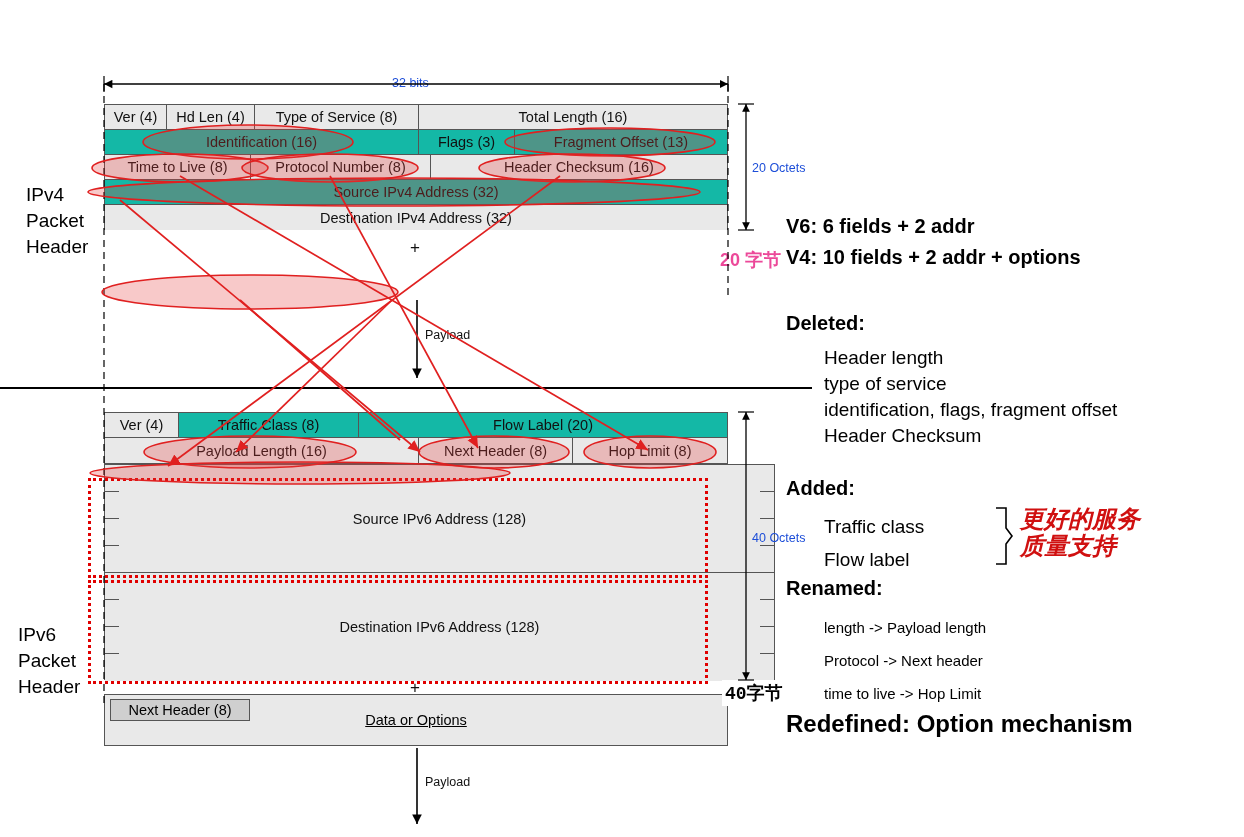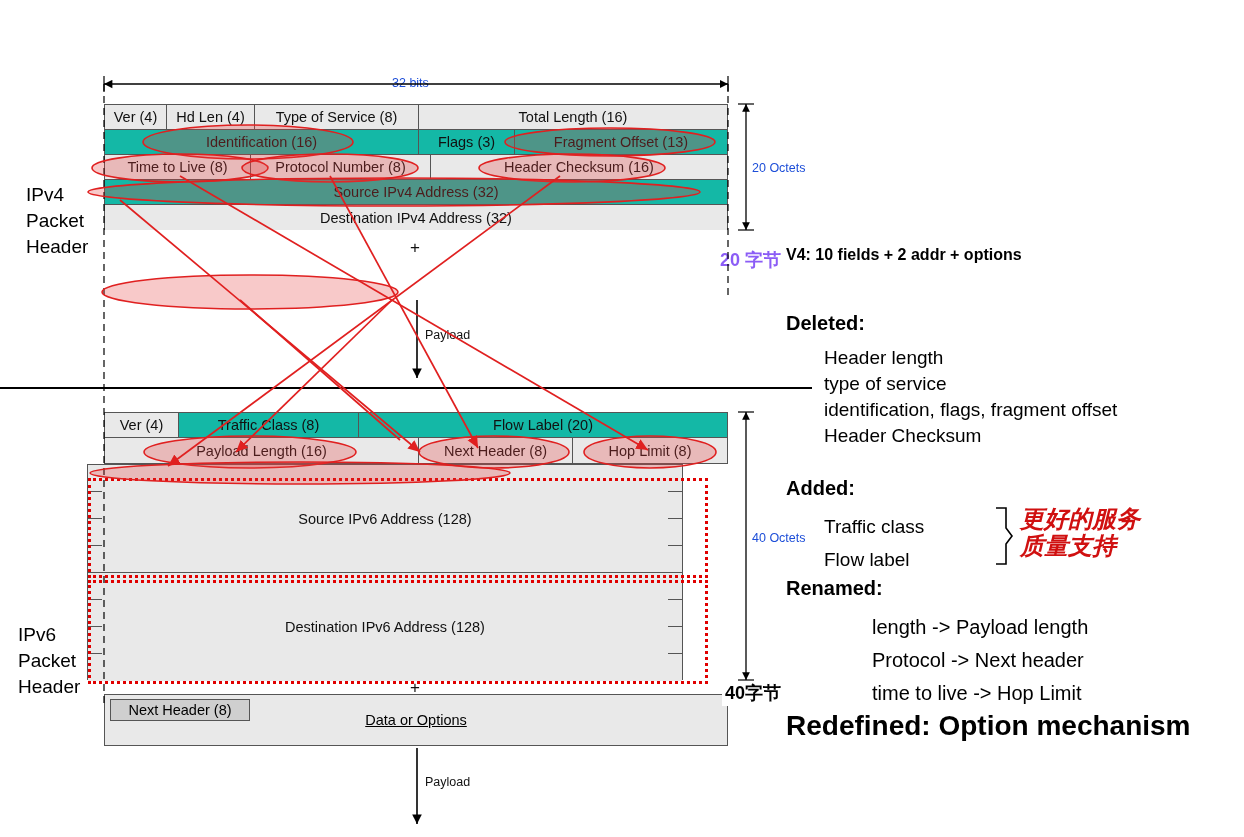--- a/index.html
+++ b/index.html
@@ -68,21 +68,21 @@
   .cell.last { border-right: none; }
   .row.lastrow .cell { border-bottom: none; }
   .cell.dark { background: #14b8a6; }
 
   
   #ipv4-hdr { left: 104px; top: 104px; width: 624px; height: 126px; }
   #ipv4-opt { left: 104px; top: 266px; width: 624px; height: 26px; }
 
   
   #ipv6-hdr { left: 104px; top: 412px; width: 624px; height: 52px; }
-  #ipv6-addr { left: 87px; top: 464px; width: 596px; height: 216px; }
+  #ipv6-addr { left: 104px; top: 464px; width: 671px; height: 216px; }
   #ipv6-data { left: 104px; top: 694px; width: 624px; height: 52px; }
 
   .addrblock {
     box-sizing: border-box;
     width: 100%;
     height: 108px;
     border-bottom: 1px solid #555;
     position: relative;
     background: #e9e9e9;
     display: flex;
@@ -134,38 +134,38 @@
     font-size: 12.5px;
     color: #111;
   }
 
   
   .ann {
     position: absolute;
     color: #000;
   }
   #ann-v6 { left: 786px; top: 215px; font-size: 20px; font-weight: bold; }
-  #ann-v4 { left: 786px; top: 246px; font-size: 16px; font-weight: bold; }
+  #ann-v4 { left: 786px; top: 246px; font-size: 20px; font-weight: bold; }
   #ann-deleted { left: 786px; top: 312px; font-size: 20px; font-weight: bold; }
   #ann-del-list { left: 824px; top: 345px; font-size: 19px; line-height: 26px; white-space: pre-line; }
   #ann-added { left: 786px; top: 477px; font-size: 20px; font-weight: bold; }
   #ann-add-list { left: 824px; top: 510px; font-size: 19px; line-height: 33px; white-space: pre-line; }
   #ann-renamed { left: 786px; top: 577px; font-size: 20px; font-weight: bold; }
-  #ann-ren-list { left: 824px; top: 611px; font-size: 20px; line-height: 33px; white-space: pre-line; margin-left: 48px; }
-  #ann-redefined { left: 786px; top: 710px; font-size: 28px; font-weight: bold; }
+  #ann-ren-list { left: 824px; top: 611px; font-size: 15px; line-height: 33px; white-space: pre-line; }
+  #ann-redefined { left: 786px; top: 710px; font-size: 24px; font-weight: bold; }
 
   
   .cn {
     position: absolute;
     color: #d01010;
     font-weight: bold;
   }
   #cn-qos { left: 1020px; top: 505px; font-size: 24px; line-height: 27px; white-space: pre-line; font-style: italic; }
-  #cn-20 { left: 718px; top: 248px; font-size: 18px; font-weight: bold; color: #8b5cf6; background: #fff; padding: 0 2px; }
-  #cn-40 { left: 722px; top: 680px; font-size: 18px; font-weight: bold; color: #000; background: #fff; padding: 1px 3px; }
+  #cn-20 { left: 718px; top: 248px; font-size: 18px; font-weight: bold; color: #ec4899; background: #fff; padding: 0 2px; }
+  #cn-40 { left: 722px; top: 680px; font-size: 18px; font-weight: bold; color: #000; background: #fff; padding: 1px 3px; font-family: Liberation Mono, monospace; }
 
   
   .dotbox {
     position: absolute;
     box-sizing: border-box;
     border: 3px dotted #e00000;
   }
   #dotbox-src { left: 88px; top: 478px; width: 620px; height: 100px; }
   #dotbox-dst { left: 88px; top: 580px; width: 620px; height: 104px; }
 </style>
@@ -252,20 +252,21 @@
 
   <div class="dotbox" id="dotbox-src"></div>
   <div class="dotbox" id="dotbox-dst"></div>
 
   <div class="dim" style="left:392px; top:76px;">32 bits</div>
   <div class="dim" style="left:752px; top:161px;">20 Octets</div>
   <div class="dim" style="left:752px; top:531px;">40 Octets</div>
   <div class="payload-lbl" style="left:425px; top:328px;">Payload</div>
   <div class="payload-lbl" style="left:425px; top:775px;">Payload</div>
 
+  <div class="ann" id="ann-v6">V6: 6 fields  + 2 addr</div>
   <div class="ann" id="ann-v4">V4: 10 fields + 2 addr + options</div>
 
   <div class="ann" id="ann-deleted">Deleted:</div>
   <div class="ann" id="ann-del-list">Header length
 type of service
 identification, flags, fragment offset
 Header Checksum</div>
 
   <div class="ann" id="ann-added">Added:</div>
   <div class="ann" id="ann-add-list">Traffic class

